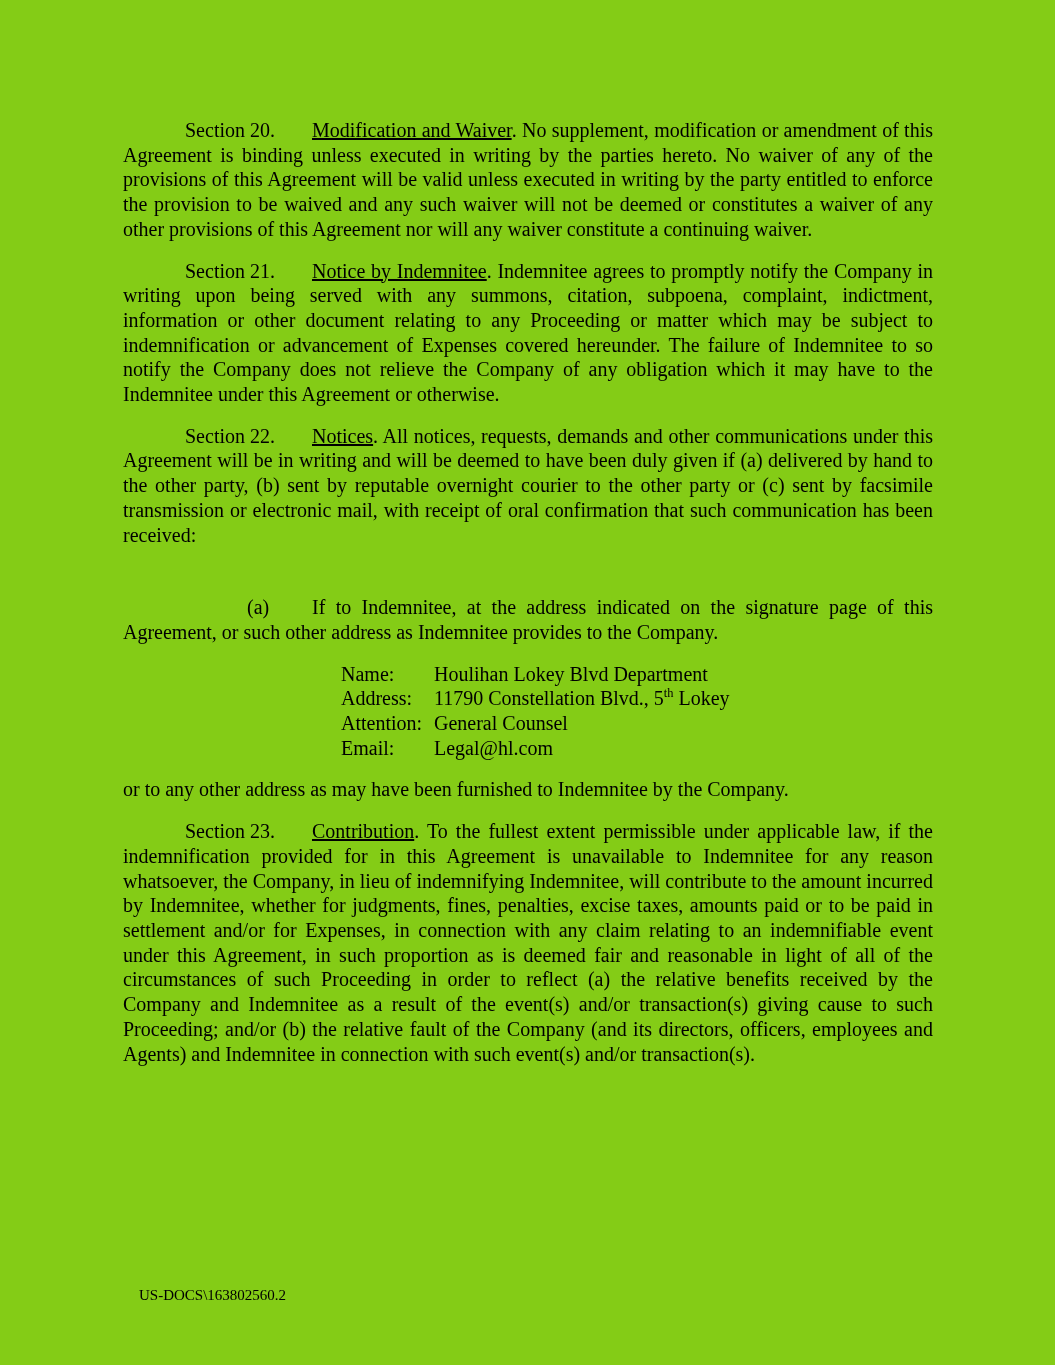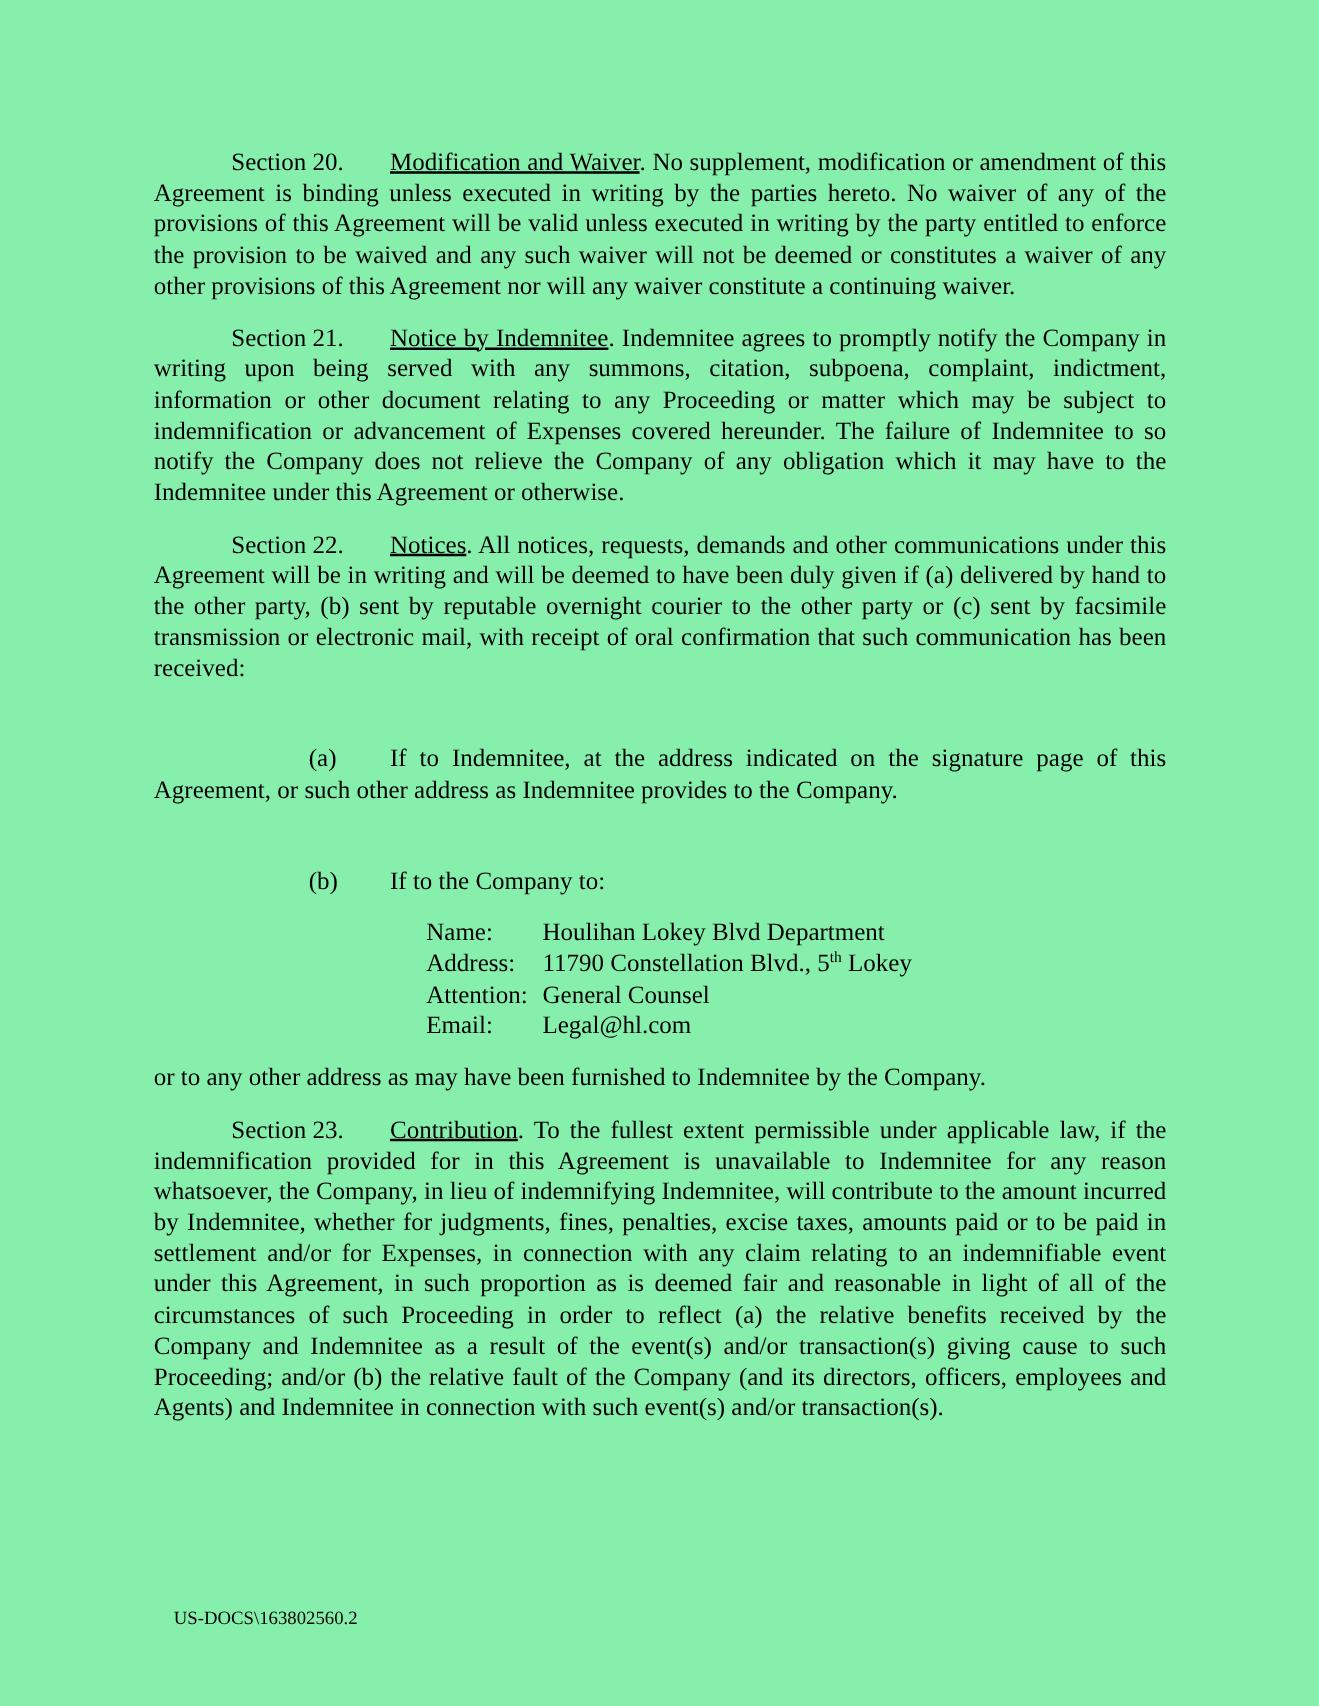--- a/index.html
+++ b/index.html
@@ -4,21 +4,21 @@
 <style>
   html, body {
     margin: 0;
     padding: 0;
     background: #ffffff;
   }
   .page {
     position: relative;
     width: 1055px;
     height: 1365px;
-    background: #86efac;
+    background: #84cc16;
     font-family: "Liberation Serif", "DejaVu Serif", serif;
     color: #000000;
     overflow: hidden;
   }
   .content {
     position: absolute;
     left: 123px;
     top: 118px;
     width: 810px;
     font-size: 20px;
@@ -83,21 +83,20 @@
   <div class="content">
 
     <p class="para section-para"><span class="section-label">Section 20.</span><span class="section-heading">Modification and Waiver</span><span>.  No supplement, modification or amendment of this Agreement is binding unless executed in writing by the parties hereto.  No waiver of any of the provisions of this Agreement will be valid unless executed in writing by the party entitled to enforce the provision to be waived and any such waiver will not be deemed or constitutes a waiver of any other provisions of this Agreement nor will any waiver constitute a continuing waiver.</span></p>
 
     <p class="para section-para"><span class="section-label">Section 21.</span><span class="section-heading">Notice by Indemnitee</span><span>.  Indemnitee agrees to promptly notify the Company in writing upon being served with any summons, citation, subpoena, complaint, indictment, information or other document relating to any Proceeding or matter which may be subject to indemnification or advancement of Expenses covered hereunder.  The failure of Indemnitee to so notify the Company does not relieve the Company of any obligation which it may have to the Indemnitee under this Agreement or otherwise.</span></p>
 
     <p class="para section-para"><span class="section-label">Section 22.</span><span class="section-heading">Notices</span><span>.  All notices, requests, demands and other communications under this Agreement will be in writing and will be deemed to have been duly given if (a) delivered by hand to the other party, (b) sent by reputable overnight courier to the other party or (c) sent by facsimile transmission or electronic mail, with receipt of oral confirmation that such communication has been received:</span></p>
 
     <p class="para subitem"><span class="subitem-marker">(a)</span><span>If to Indemnitee, at the address indicated on the signature page of this Agreement, or such other address as Indemnitee provides to the Company.</span></p>
 
-    <p class="para subitem"><span class="subitem-marker">(b)</span><span>If to the Company to:</span></p>
 
     <div class="address-block">
       <div class="address-row"><span class="address-label">Name:</span><span>Houlihan Lokey Blvd Department</span></div>
       <div class="address-row"><span class="address-label">Address:</span><span>11790 Constellation Blvd., 5</span><span class="sup">th</span><span> Lokey</span></div>
       <div class="address-row"><span class="address-label">Attention:</span><span>General Counsel</span></div>
       <div class="address-row"><span class="address-label">Email:</span><span>Legal@hl.com</span></div>
     </div>
 
     <p class="para no-indent">or to any other address as may have been furnished to Indemnitee by the Company.</p>
 

